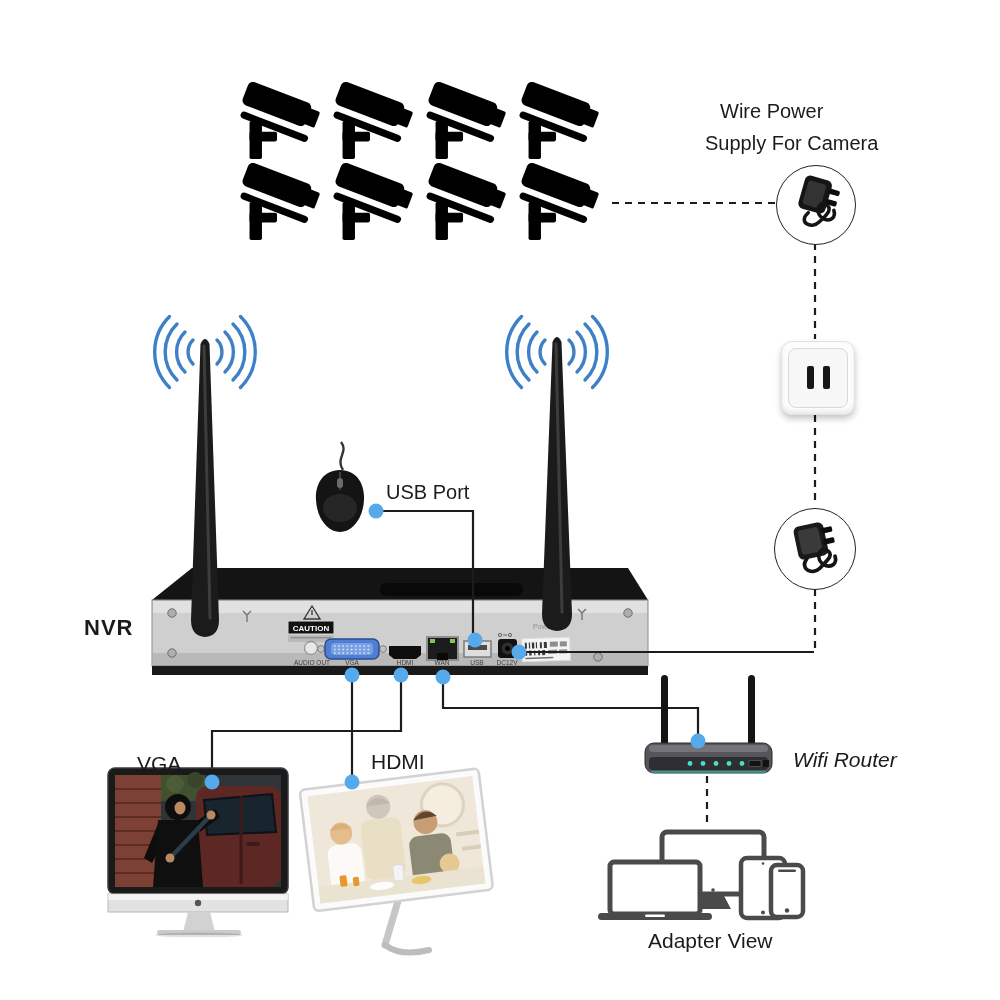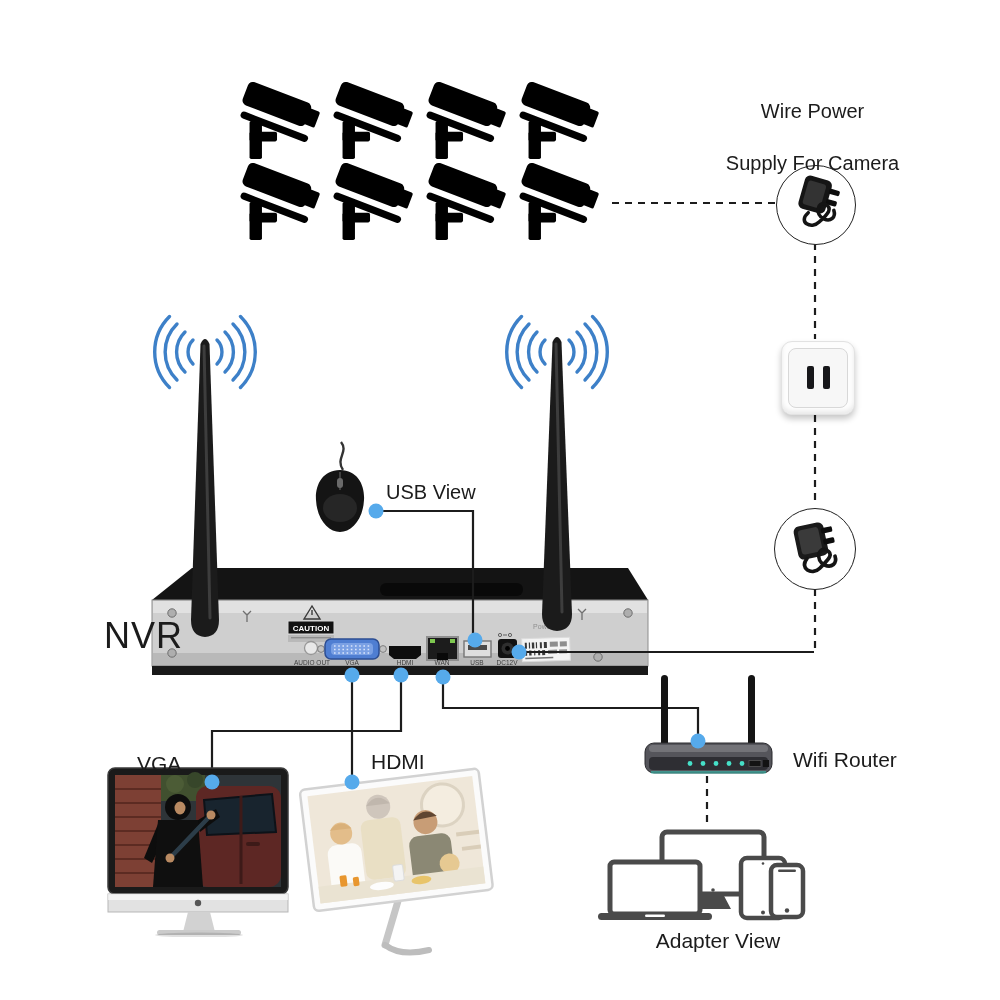--- a/index.html
+++ b/index.html
@@ -1,19 +1,19 @@
 <!DOCTYPE html>
 <html><head>
 <meta charset="utf-8">
 <style>
   html,body{margin:0;padding:0;background:#fff;}
   #canvas{position:relative;width:1000px;height:1000px;background:#fff;overflow:hidden;
           font-family:"Liberation Sans",sans-serif;color:#1b1b1b;}
   .lbl{position:absolute;z-index:6;color:#1b1b1b;white-space:nowrap;}
-  .center{text-align:center;}
+  .center{text-align:left;}
   svg{display:block;}
   .layer{position:absolute;left:0;top:0;z-index:1;}
   .layer-top{position:absolute;left:0;top:0;z-index:5;pointer-events:none;}
   .comp{position:absolute;z-index:2;}
   .comp3{position:absolute;z-index:3;}
   .circle-badge{position:absolute;z-index:2;background:#fff;border:1.7px solid #222;
                 border-radius:50%;display:flex;align-items:center;justify-content:center;}
   .outlet{position:absolute;z-index:2;width:72px;height:72px;background:#fdfdfd;border-radius:11px;
           border:1px solid #e2e2e2;box-shadow:0 4px 6px rgba(0,0,0,.22), inset 0 -3px 4px rgba(0,0,0,.08);}
   .outlet-inner{position:absolute;left:6px;top:6px;width:58px;height:58px;border-radius:8px;
@@ -419,20 +419,20 @@
       <circle cx="352" cy="675" r="7.5"></circle>
       <circle cx="401" cy="675" r="7.5"></circle>
       <circle cx="443" cy="677" r="7.5"></circle>
       <circle cx="698" cy="741" r="7.5"></circle>
       <circle cx="212" cy="782" r="7.5"></circle>
       <circle cx="352" cy="782" r="7.5"></circle>
     </g>
   </svg>
 
   <span class="lbl center" style="left:720px;top:100px;width:185px;font-size:20px;">Wire Power</span>
-  <span class="lbl center" style="left:705px;top:132px;width:215px;font-size:20px;margin-top:20px;">Supply For Camera</span>
-  <span class="lbl" style="left:386px;top:481px;font-size:20px;">USB View</span>
-  <span class="lbl" style="left:104px;top:615px;font-size:36px;font-weight:normal;letter-spacing:1px;">NVR</span>
+  <span class="lbl center" style="left:705px;top:132px;width:215px;font-size:20px;">Supply For Camera</span>
+  <span class="lbl" style="left:386px;top:481px;font-size:20px;">USB Port</span>
+  <span class="lbl" style="left:84px;top:615px;font-size:22px;font-weight:bold;letter-spacing:1px;">NVR</span>
   <span class="lbl" style="left:137px;top:752px;font-size:21px;">VGA</span>
   <span class="lbl" style="left:371px;top:750px;font-size:21px;">HDMI</span>
-  <span class="lbl" style="left:793px;top:748px;font-size:21px;">Wifi Router</span>
+  <span class="lbl" style="left:793px;top:748px;font-size:21px;font-style:italic;">Wifi Router</span>
   <span class="lbl center" style="left:648px;top:929px;width:140px;font-size:21px;">Adapter View</span>
 </div>
 
 </body></html>

